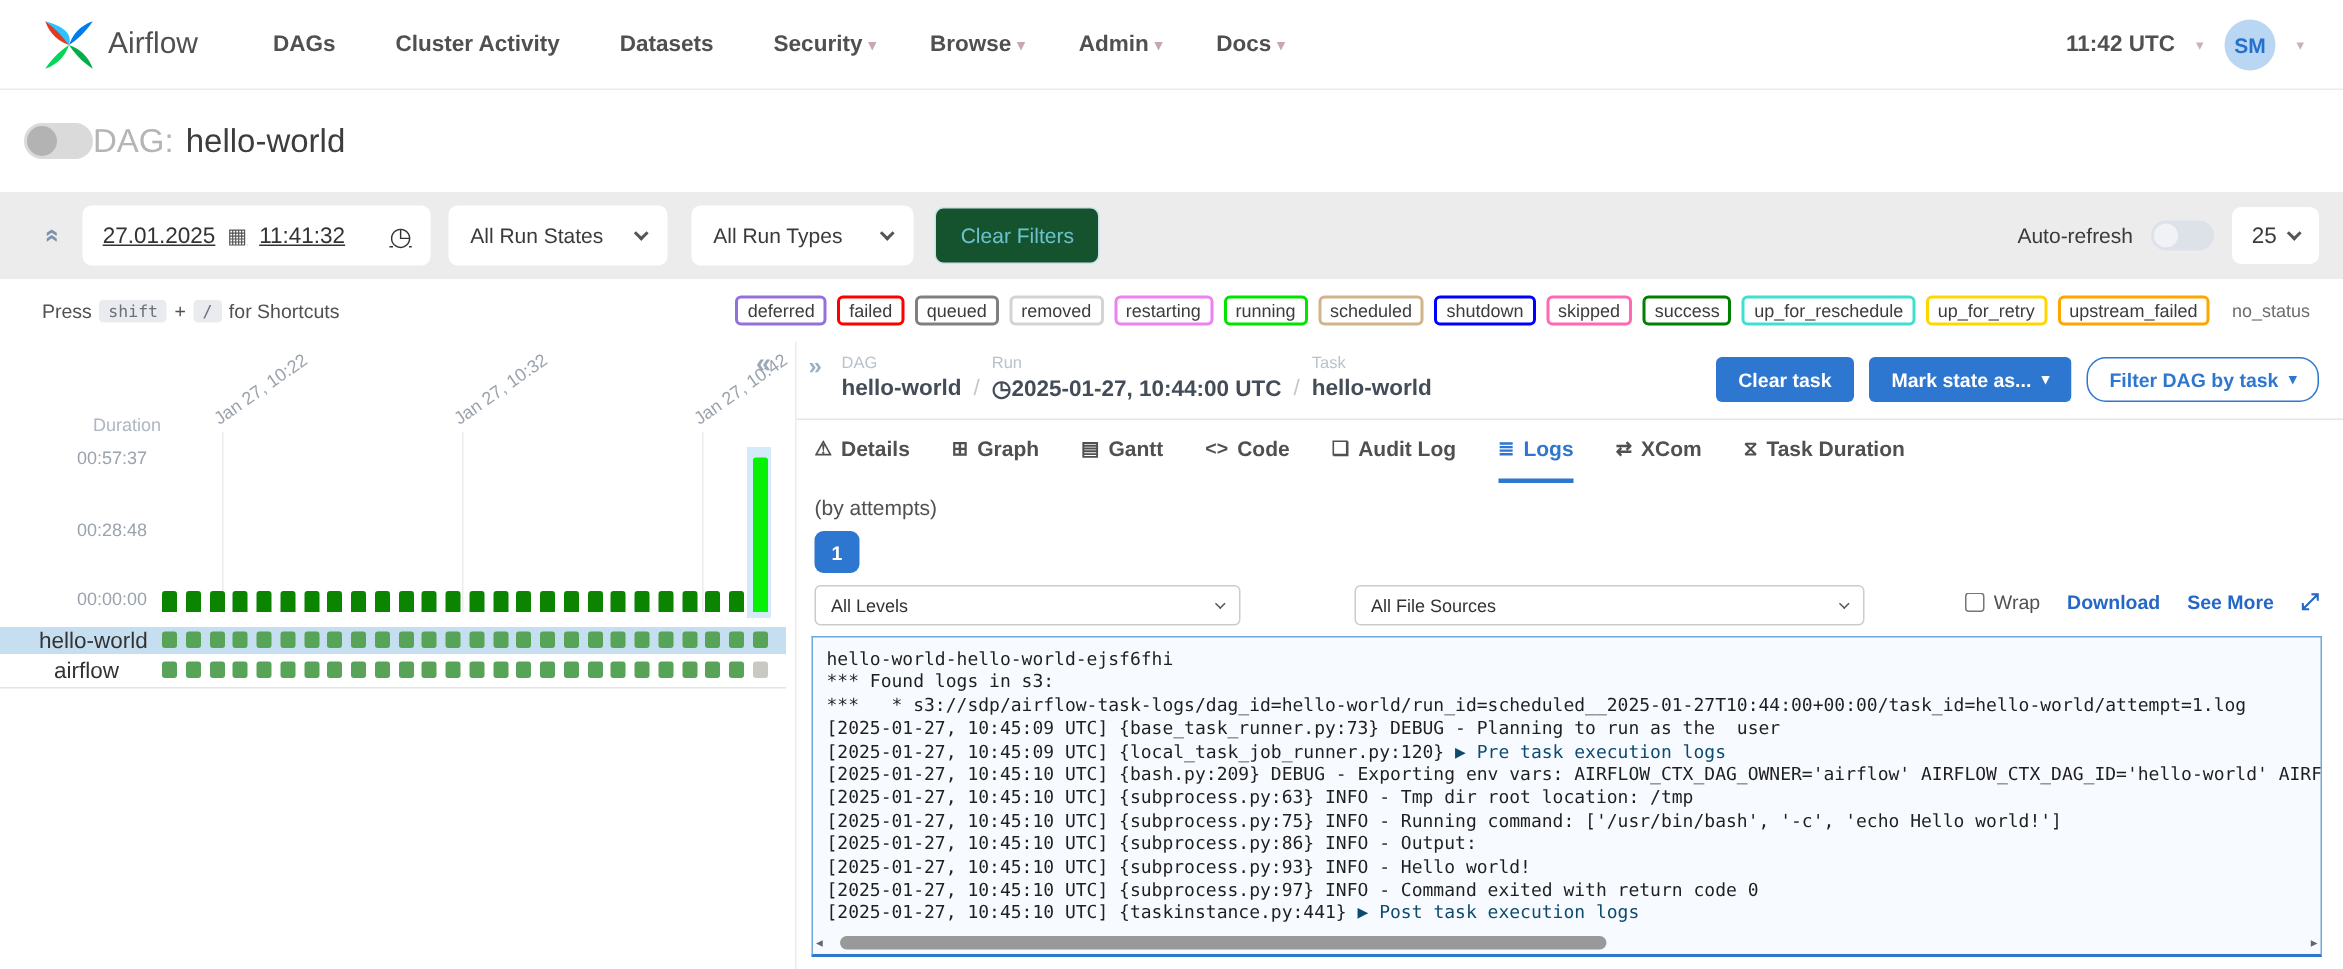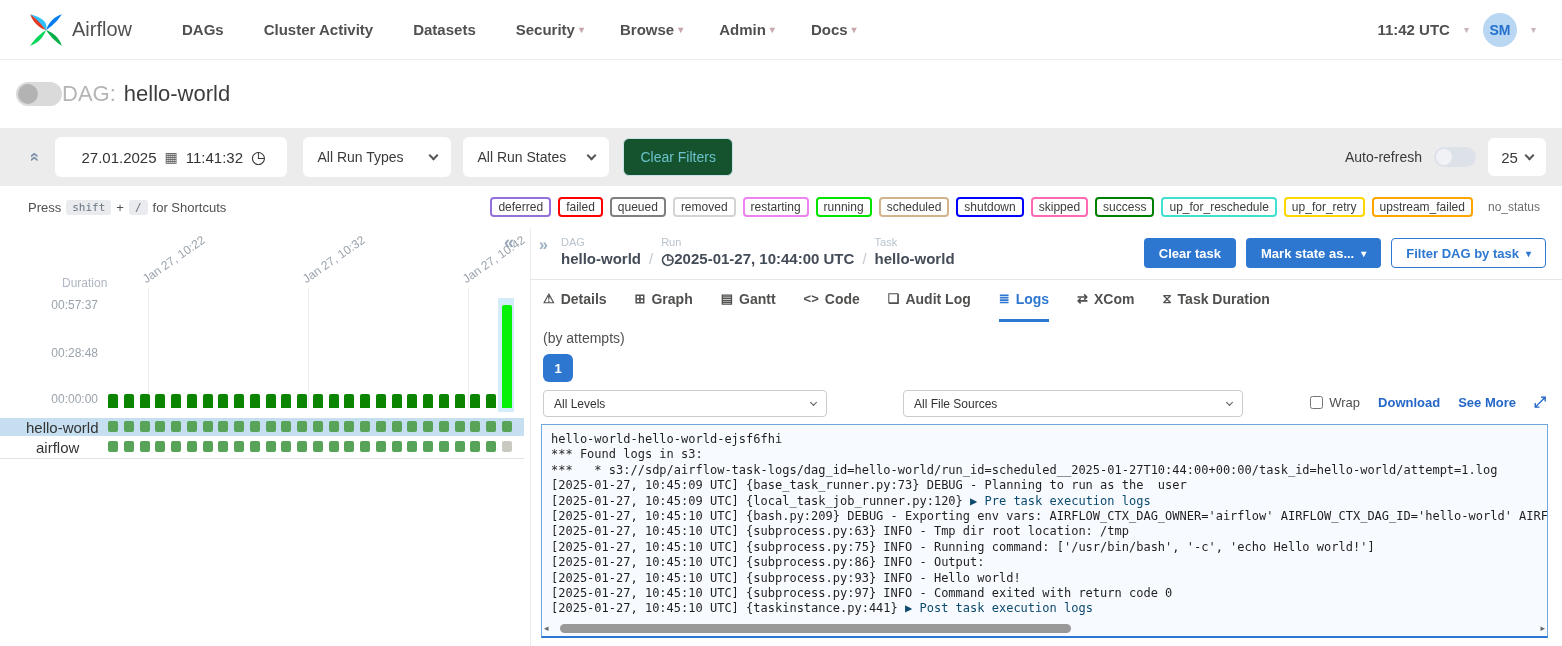--- a/index.html
+++ b/index.html
@@ -29,21 +29,21 @@
   .gray-badge { background:#e3e3e3; color:#474747; font-weight:700; font-size:13px; padding:6px 10px; border-radius:3px; white-space:nowrap; }
   #info-icon { width:17px; height:17px; border-radius:50%; background:#bfbfbf; color:#fff; font-size:11px; font-weight:700; display:flex; align-items:center; justify-content:center; font-family:"Liberation Serif", serif; }
   #dag-actions { display:flex; border:1px solid #d6d6d6; border-radius:4px; background:#fff; height:38px; }
   #dag-actions .cell { width:40px; display:flex; align-items:center; justify-content:center; cursor:pointer; }
   #dag-actions .cell + .cell { border-left:1px solid #e2e2e2; }
   #play-icon { color:#2e77d0; font-size:14px; }
 
   
   #filter-bar { position:absolute; top:128px; left:0; right:0; height:58px; background:#ececec; display:flex; align-items:center; }
   #collapse-filters { margin-left:30px; color:#7d92aa; font-weight:700; font-size:17px; transform:rotate(90deg); cursor:pointer; }
-  #datetime-box { margin-left:16px; width:232px; height:40px; background:#fff; border-radius:6px; display:flex; align-items:center; padding:0 26px; gap:8px; font-size:15px; color:#333; }
+  #datetime-box { margin-left:16px; width:232px; height:40px; background:#fff; border-radius:6px; display:flex; align-items:center; padding:0 13px; gap:8px; font-size:15px; color:#333;text-decoration:underline; }
   .cal-glyph { color:#555; font-size:14px; }
   .clock-glyph { color:#333; font-size:17px; }
   .sel-box { height:40px; background:#fff; border-radius:6px; display:flex; align-items:center; padding:0 14px; font-size:14px; color:#3a3a3a; cursor:pointer; position:relative; }
   .chev { width:7px; height:7px; border-right:2px solid #555; border-bottom:2px solid #555; transform:rotate(45deg); margin-left:auto; margin-top:-3px; }
   #run-type-select { margin-left:16px; width:148px; }
   #run-state-select { margin-left:12px; width:146px; }
   #clear-filters { margin-left:14px; height:38px; padding:0 16px; border:1px solid #c7e3e7; background:#14532d; color:#6cc1cd; font-size:14px; border-radius:6px; display:flex; align-items:center; cursor:pointer; }
   #filter-right { margin-left:auto; margin-right:16px; display:flex; align-items:center; gap:12px; }
   #auto-refresh-label { font-size:14px; color:#3a3a3a; }
   #auto-refresh-toggle { width:42px; height:20px; background:#dde1e8; }
@@ -77,21 +77,21 @@
   #right-panel { position:absolute; top:228px; left:530px; right:0; height:418px; background:#fff; border-left:1px solid #ececec; }
   #panel-header { position:absolute; top:0; left:0; right:0; height:52px; border-bottom:1px solid #e6e6e6; }
   #panel-expand { position:absolute; left:8px; top:8px; color:#9ab0c4; font-size:16px; font-weight:700; cursor:pointer; }
   #breadcrumb { position:absolute; left:30px; top:4px; display:flex; }
   .bc-group .bc-label { font-size:11px; color:#b9c3cd; }
   .bc-group .bc-value { font-weight:700; font-size:15px; color:#434c57; white-space:nowrap; }
   .bc-sep { align-self:flex-end; color:#c2c9d0; font-size:15px; margin:0 8px 1px; }
   #header-buttons { position:absolute; right:16px; top:10px; display:flex; gap:10px; }
   .btn { height:30px; border-radius:4px; font-weight:700; font-size:13px; padding:0 14px; display:flex; align-items:center; gap:7px; cursor:pointer; border:1px solid transparent; }
   .btn-solid { background:#2e77d0; color:#fff; }
-  .btn-outline { background:#fff; color:#2e77d0; border-color:#2e77d0; }
+  .btn-outline { background:#fff; color:#2e77d0; border-color:#2e77d0;border-radius:13px; }
   .btn .bcaret { font-size:10px; }
 
   #tabs { position:absolute; top:58px; left:12px; right:0; height:36px; display:flex; gap:28px; }
   .tab { display:flex; align-items:center; gap:6px; font-weight:700; font-size:14px; padding-bottom:8px; border-bottom:3px solid transparent; cursor:pointer; }
   .tab .ticon { font-size:13px; }
 
   #attempts-label { position:absolute; top:102px; left:12px; font-size:14px; color:#51504f; }
   #attempt-btn { position:absolute; top:126px; left:12px; width:30px; height:28px; background:#2e77d0; border-radius:6px; color:#fff; font-weight:700; font-size:13px; display:flex; align-items:center; justify-content:center; cursor:pointer; }
 
   #log-controls { position:absolute; top:162px; left:12px; right:16px; height:28px; }
@@ -184,26 +184,26 @@
   </div>
 
   <div id="filter-bar">
     <span id="collapse-filters">«</span>
     <div id="datetime-box">
       <span>27.01.2025</span>
       <span class="cal-glyph">▦</span>
       <span>11:41:32</span>
       <span class="clock-glyph" style="margin-left:auto;">◷</span>
     </div>
+    <div class="sel-box" id="run-state-select">
+      <span>All Run States</span>
+        <span class="chev"></span>
+    </div>
     <div class="sel-box" id="run-type-select">
       <span>All Run Types</span>
-        <span class="chev"></span>
-    </div>
-    <div class="sel-box" id="run-state-select">
-      <span>All Run States</span>
         <span class="chev"></span>
     </div>
     <div id="clear-filters">Clear Filters</div>
     <div id="filter-right">
       <span id="auto-refresh-label">Auto-refresh</span>
       <span class="toggle" id="auto-refresh-toggle">
           <span class="knob"></span>
         </span>
       <div class="sel-box" id="page-size">
         <span>25</span>

